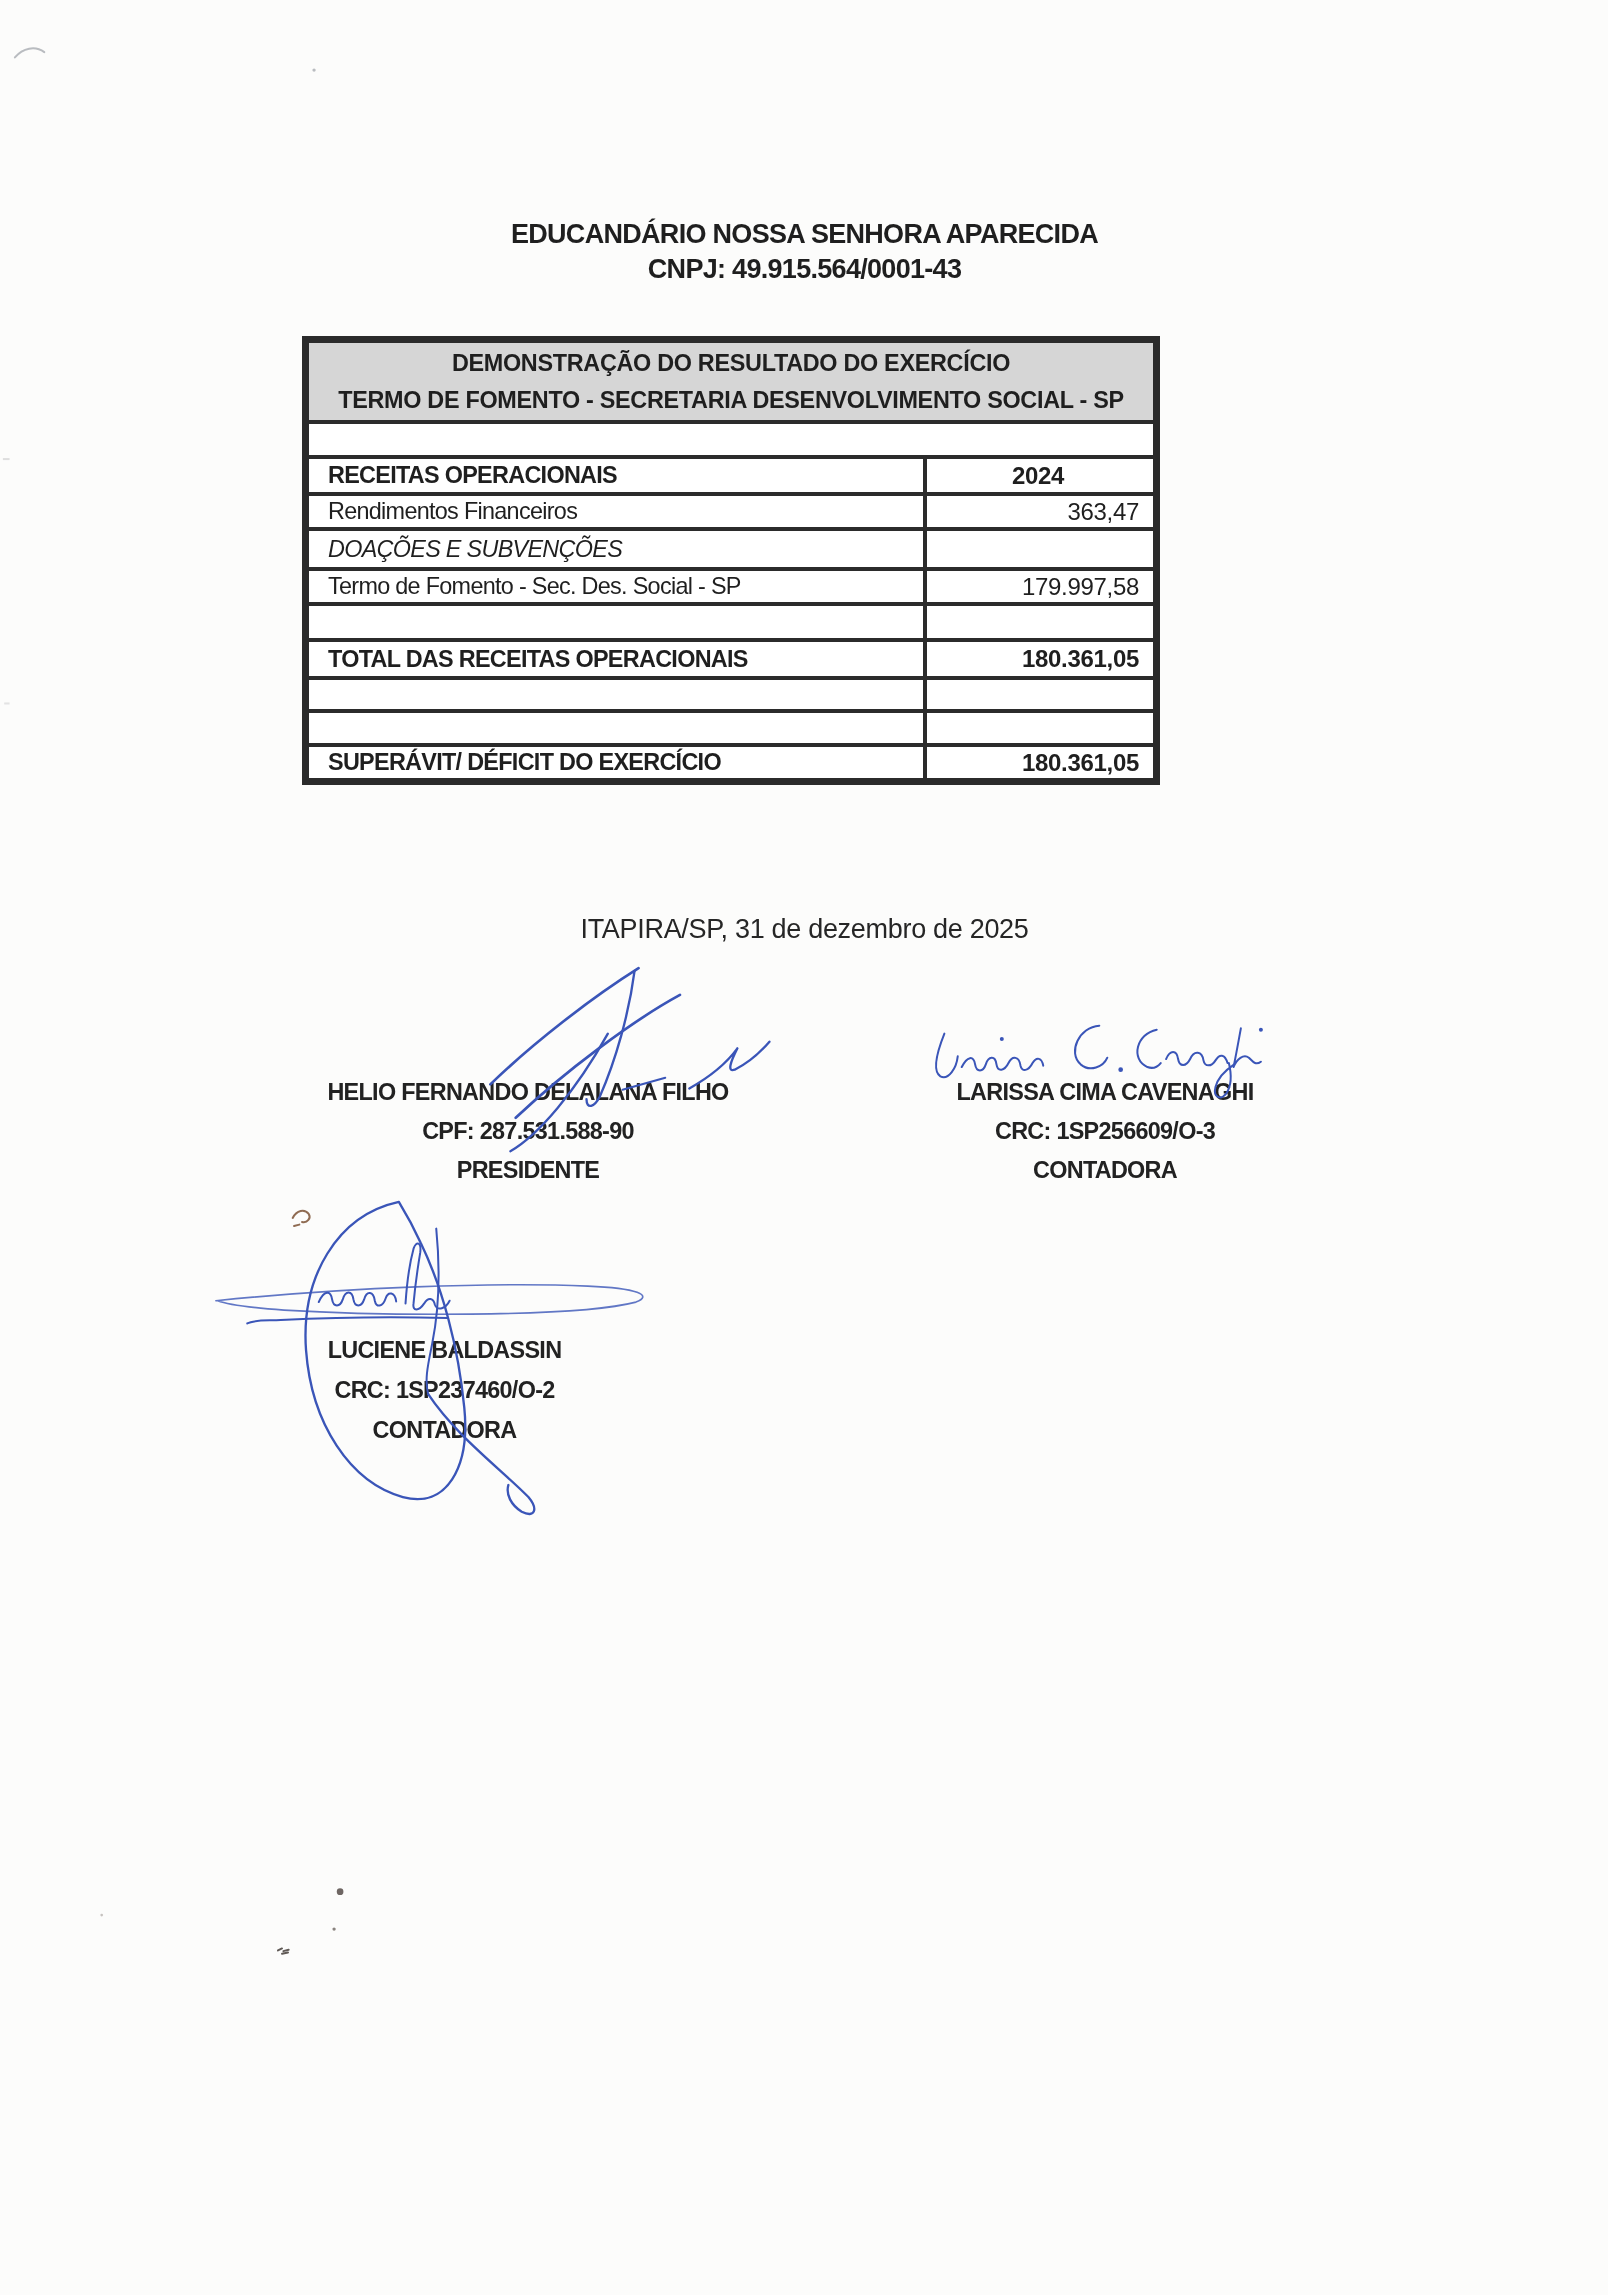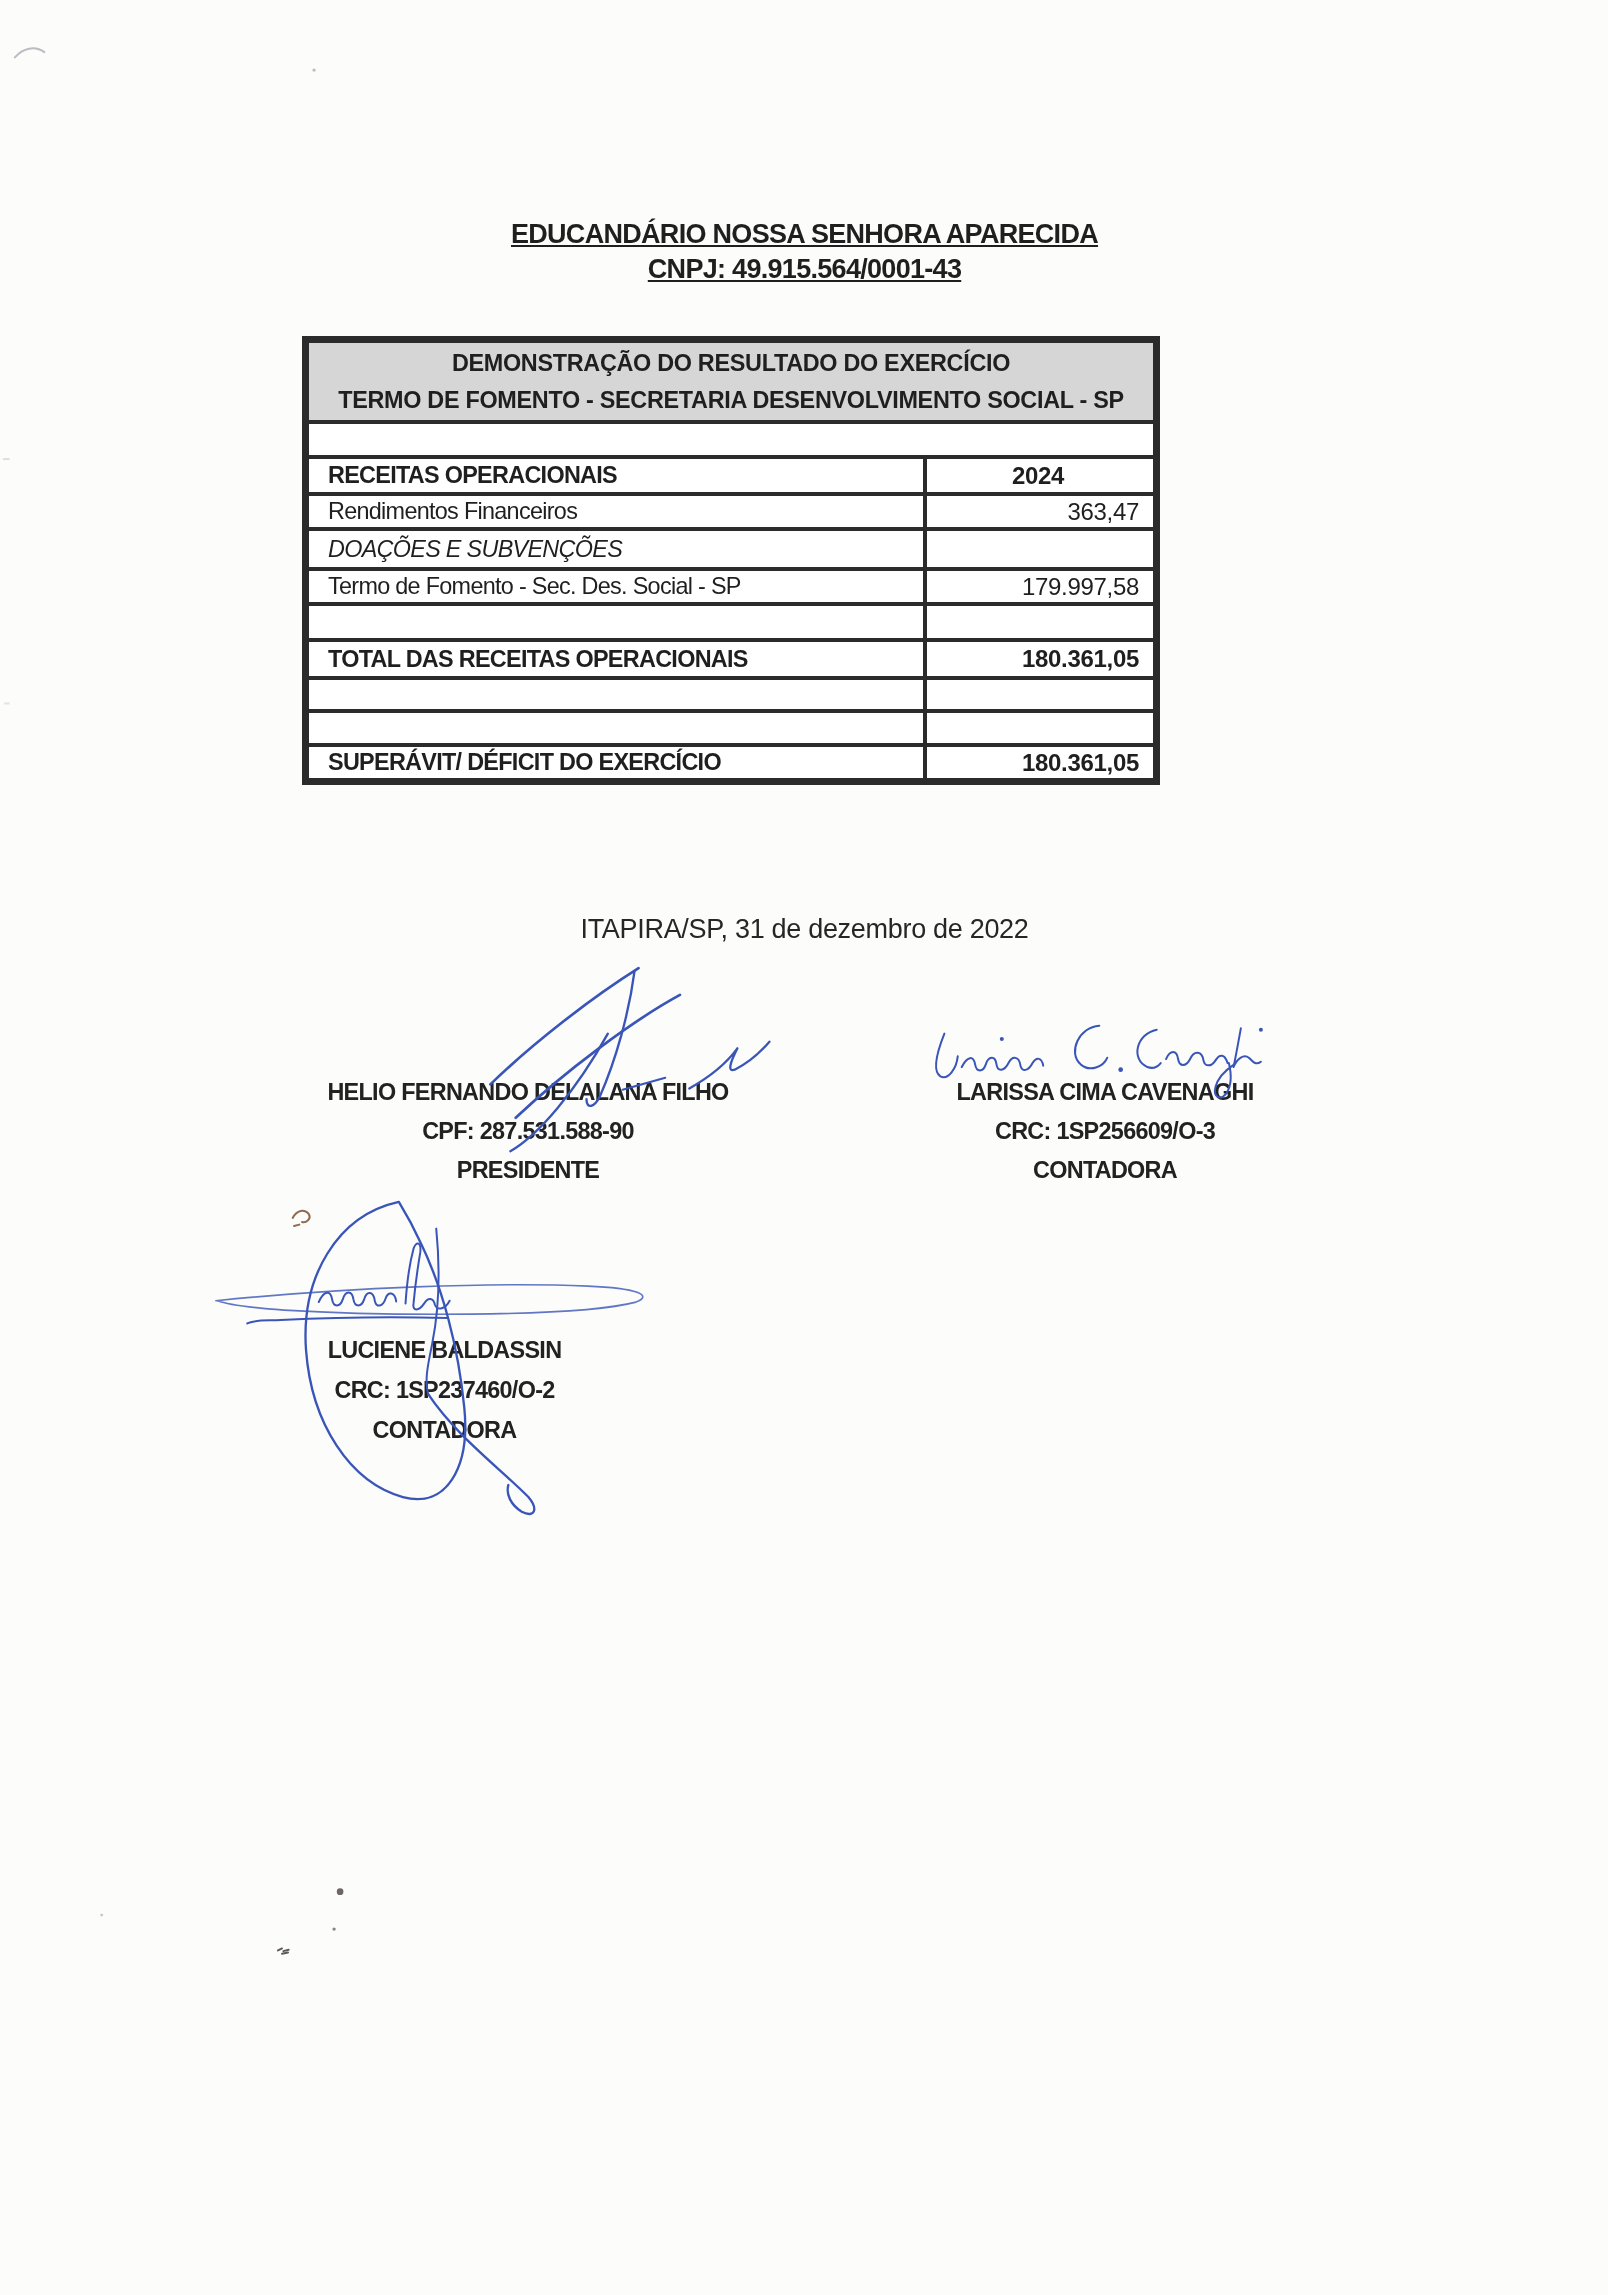--- a/index.html
+++ b/index.html
@@ -15,21 +15,21 @@
     position:relative;
     width:1609px;height:2295px;
     background:var(--paper);
     overflow:hidden;
     color:var(--text_black);
   }
   
   .org-header{
     position:absolute;top:217px;left:0;width:100%;
     text-align:center;font-weight:bold;
-    font-size:27px;line-height:35px;letter-spacing:-0.7px;text-decoration:underline;
+    font-size:27px;line-height:35px;letter-spacing:-0.7px;
   }
   
   .stmt-table{
     position:absolute;left:302px;top:336px;width:858px;
     border:7.3px solid var(--line_color);
     background:#fff;
   }
   .trow{display:flex;align-items:stretch;}
   .trow + .trow{border-top:4px solid var(--line_color);}
   .t-band{
@@ -130,21 +130,21 @@
       <div class="cell-l"></div>
       <div class="cell-r"></div>
     </div>
 
     <div class="trow h53">
       <div class="cell-l bold">SUPERÁVIT/ DÉFICIT DO EXERCÍCIO</div>
       <div class="cell-r bold">180.361,05</div>
     </div>
   </div>
 
-  <div class="date-line">ITAPIRA/SP, 31 de dezembro de 2022</div>
+  <div class="date-line">ITAPIRA/SP, 31 de dezembro de 2025</div>
 
   <div class="sig-block sig-helio">
     <div>HELIO FERNANDO DELALANA FILHO</div>
     <div>CPF: 287.531.588-90</div>
     <div>PRESIDENTE</div>
   </div>
 
   <div class="sig-block sig-larissa">
     <div>LARISSA CIMA CAVENAGHI</div>
     <div>CRC: 1SP256609/O-3</div>

